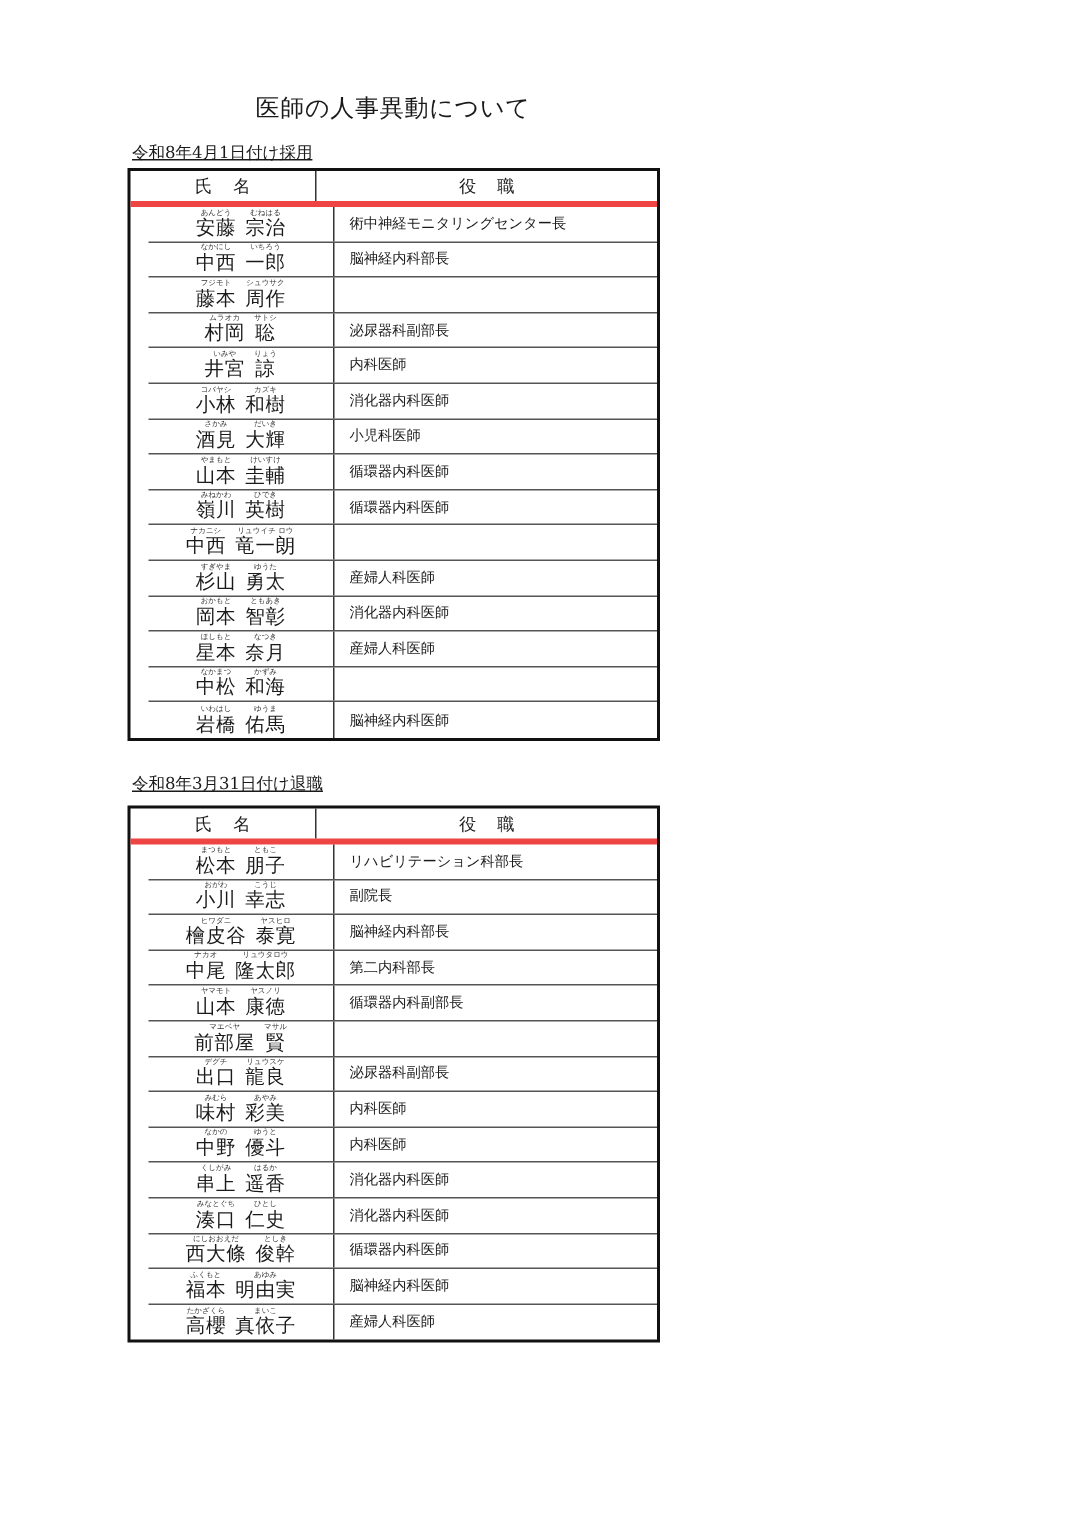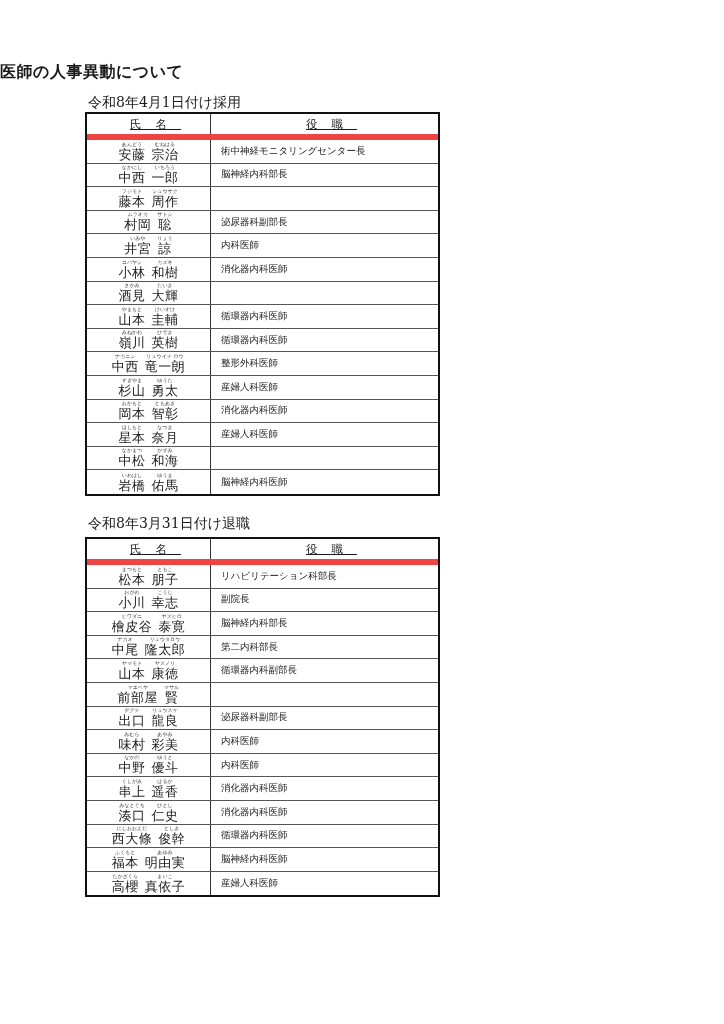--- a/index.html
+++ b/index.html
@@ -1,33 +1,33 @@
 <!DOCTYPE html>
 <html><head>
 <meta charset="utf-8">
 <style>
   html, body { margin: 0; padding: 0; background: #ffffff; }
   body {
     width: 724px; height: 1024px; position: relative; overflow: hidden;
     font-family: "DejaVu Serif", "Liberation Serif", serif; color: #1a1a1a;
   }
   .title {
-    position: absolute; left: 0; top: 62px; width: 524px; 
-    font-size: 16px; letter-spacing: 0.5px; font-weight: bold;
+    position: absolute; left: 0; top: 62px; width: 524px; text-align: center;
+    font-size: 16px; letter-spacing: 0.5px;
   }
   .section-label {
-    position: absolute; left: 88px; font-size: 14px;
+    position: absolute; left: 88px; font-size: 11px; text-decoration: underline;
   }
   .tbl {
     position: absolute; left: 85px; width: 355px;
     border: 2px solid #111; box-sizing: border-box;
     border-collapse: collapse;
   }
-  .tbl .hdr { display: flex; height: 20px; border-bottom: 6px solid #ef4444; text-decoration: underline; }
-  .tbl .row { display: flex; height: 23.6px; border-bottom: 1px solid #555; box-sizing: border-box; }
+  .tbl .hdr { display: flex; height: 20px; border-bottom: 4px solid #ef4444; }
+  .tbl .row { display: flex; height: 23.6px; border-bottom: 1px solid #555; box-sizing: border-box; margin-left: 12px; }
   .tbl .row:last-child { border-bottom: none; }
   .c-name { width: 124px; border-right: 1px solid #333; box-sizing: border-box; position: relative; }
   .c-post { flex: 1; position: relative; }
   .hdr .c-name, .hdr .c-post {
     display: flex; align-items: center; justify-content: center;
     font-size: 11.5px; letter-spacing: 14px;
   }
   .hdr span { margin-right: -14px; }
   .name-wrap {
     position: absolute; left: 0; right: 0; top: 0; bottom: 0;
@@ -161,20 +161,23 @@
           <span class="name-part">
             <span class="ruby">さかみ</span>
             <span class="kanji">酒見</span>
           </span>
           <span class="name-part">
             <span class="ruby">だいき</span>
             <span class="kanji">大輝</span>
           </span>
         </div>
       </div>
+      <div class="c-post">
+        <span class="post">小児科医師</span>
+      </div>
     </div>
     <div class="row">
       <div class="c-name">
         <div class="name-wrap">
           <span class="name-part">
             <span class="ruby">やまもと</span>
             <span class="kanji">山本</span>
           </span>
           <span class="name-part">
             <span class="ruby">けいすけ</span>
@@ -208,23 +211,20 @@
         <div class="name-wrap">
           <span class="name-part">
             <span class="ruby">ナカニシ</span>
             <span class="kanji">中西</span>
           </span>
           <span class="name-part">
             <span class="ruby">リュウイチ ロウ</span>
             <span class="kanji">竜一朗</span>
           </span>
         </div>
-      </div>
-      <div class="c-post">
-        <span class="post">整形外科医師</span>
       </div>
     </div>
     <div class="row">
       <div class="c-name">
         <div class="name-wrap">
           <span class="name-part">
             <span class="ruby">すぎやま</span>
             <span class="kanji">杉山</span>
           </span>
           <span class="name-part">

